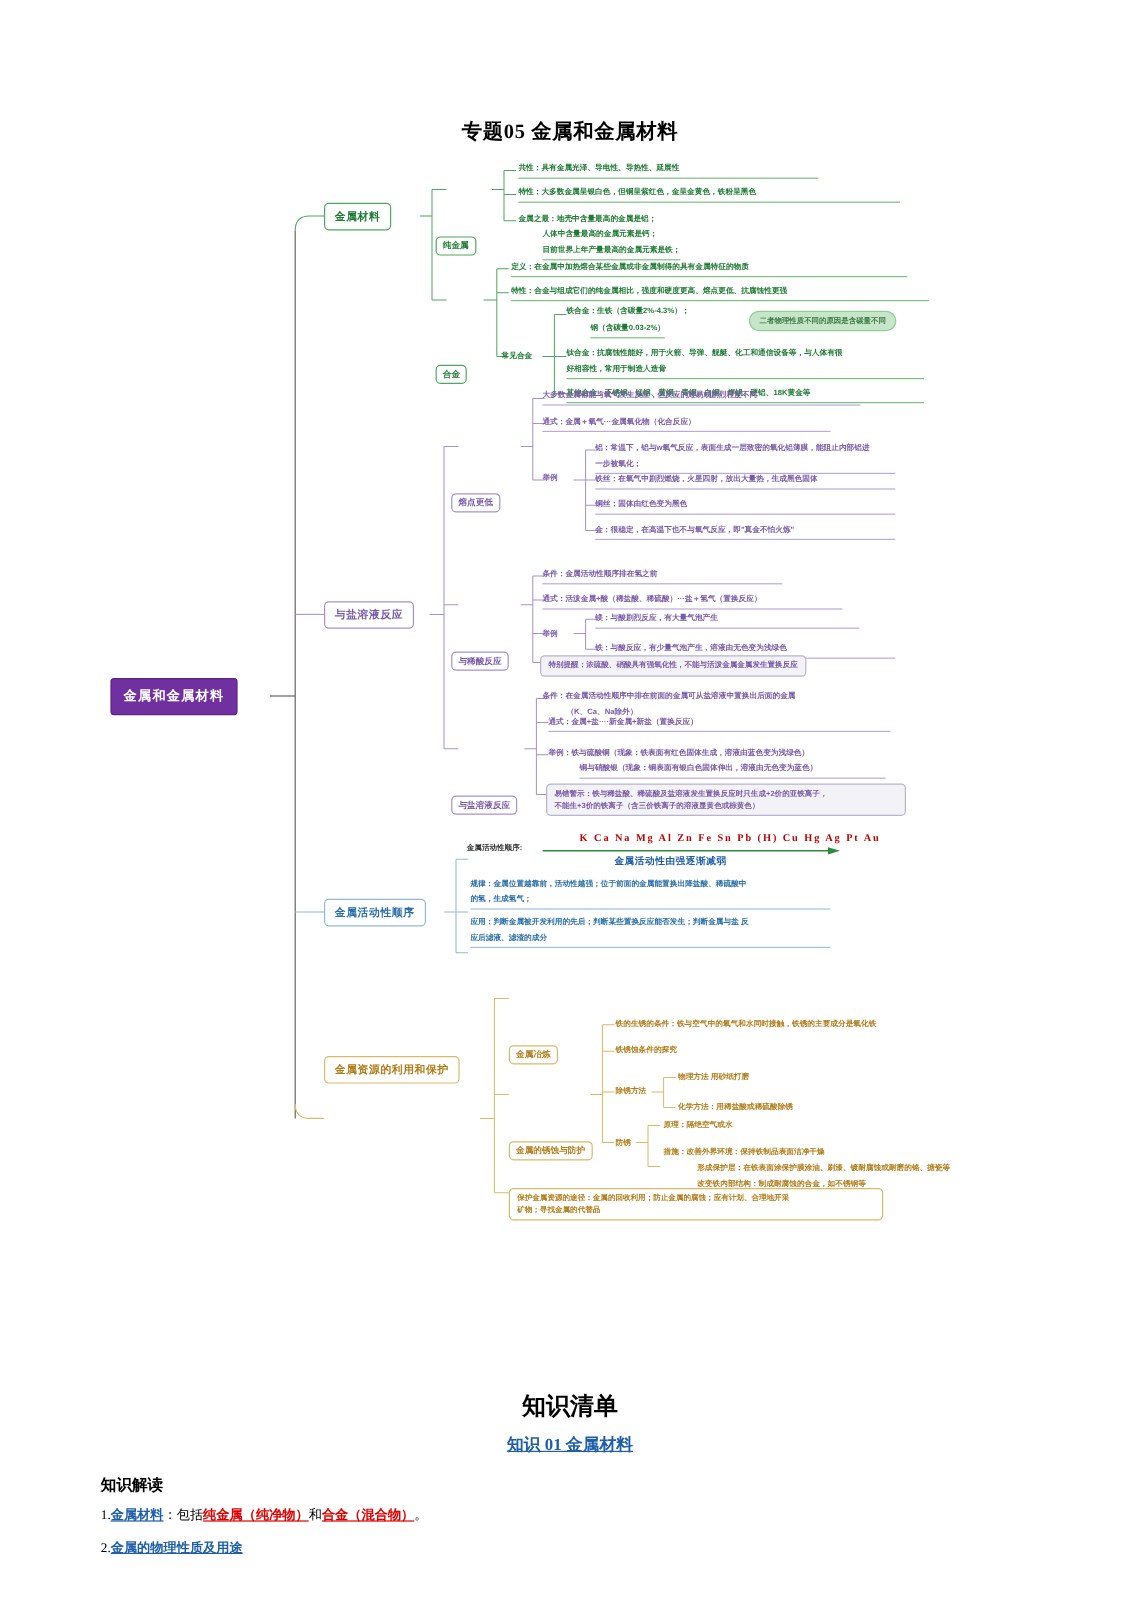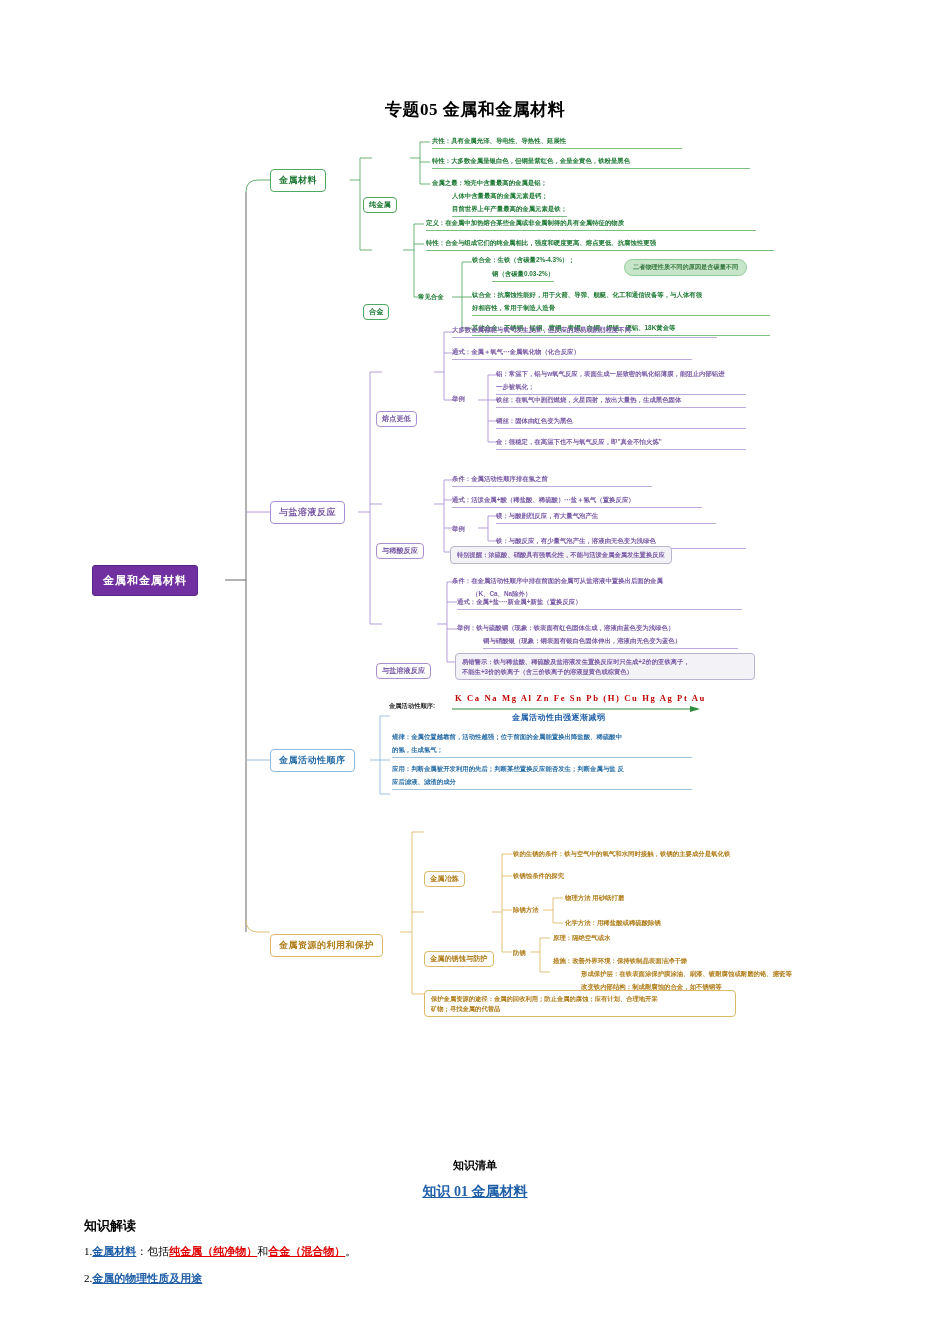--- a/index.html
+++ b/index.html
@@ -127,34 +127,35 @@
   .seq-label { position:absolute; font-size:6.3px; font-weight:bold; color:#333; z-index:3; white-space:nowrap;}
   .seq-row {
     position:absolute;
     font-family:"Liberation Serif","DejaVu Serif",serif;
     font-size:8.6px;
     font-weight:bold;
     color:#c00000;
     letter-spacing:1.6px;
     white-space:nowrap;
     z-index:3;
+    margin-left:28px;
   }
   .seq-sub {
     position:absolute;
     font-size:8px;
     font-weight:bold;
     color:#1f5fa8;
     letter-spacing:.5px;
     white-space:nowrap;
     z-index:3;
   }
 
   
   .prose { position:absolute; left:0; top:1060px; width:950px; padding:0 84px; }
-  .h-center { text-align:center; font-size:11px; font-weight:bold; margin:0 0 10px 0; }
+  .h-center { text-align:center; font-size:20px; font-weight:bold; margin:0 0 10px 0; }
   .h-link {
     text-align:center; font-size:14px; font-weight:bold;
     color:#1f5fa8; text-decoration:underline; margin:0 0 16px 0;
   }
   .h-sec { font-size:13px; font-weight:bold; margin:0 0 8px 0; }
   .p-line { font-size:11px; font-weight:bold; margin:0 0 10px 0; line-height:1.5; }
   .blue-u { color:#1f5fa8; text-decoration:underline; }
   .red-u  { color:#e00000; text-decoration:underline; }
   .blk    { color:#000; font-weight:normal; }
 </style>
@@ -290,21 +291,21 @@
       <line x1="0" y1="5" x2="240" y2="5" stroke="#2e8b3c" stroke-width="1.2"></line>
       <polygon points="248,5 238,2 238,8" fill="#2e8b3c"></polygon>
     </svg>
     <div class="seq-sub" style="left:512px; top:580px;">金属活动性由强逐渐减弱</div>
 
     <div class="txt t-blue" style="left:392px; top:600px;">规律：金属位置越靠前，活动性越强；位于前面的金属能置换出降盐酸、稀硫酸中</div>
     <div class="txt t-blue" style="left:392px; top:613px; border-bottom:0.8px solid #9fc4e0; padding-bottom:2px; width:300px;">的氢，生成氢气；</div>
     <div class="txt t-blue" style="left:392px; top:632px;">应用：判断金属被开发利用的先后；判断某些置换反应能否发生；判断金属与盐 反</div>
     <div class="txt t-blue" style="left:392px; top:645px; border-bottom:0.8px solid #9fc4e0; padding-bottom:2px; width:300px;">应后滤液、滤渣的成分</div>
 
-    <div class="node lvl1 c-orange" style="left:270px; top:802px;">金属资源的利用和保护</div>
+    <div class="node lvl1 c-orange" style="left:270px; top:748px;">金属资源的利用和保护</div>
 
     <div class="node lvl2 c-orange" style="left:424px; top:691px;">金属冶炼</div>
     <div class="node lvl2 c-orange" style="left:424px; top:771px;">金属的锈蚀与防护</div>
 
     <div class="txt t-orange" style="left:513px; top:717px;">铁的生锈的条件：铁与空气中的氧气和水同时接触，铁锈的主要成分是氧化铁</div>
     <div class="txt t-orange" style="left:513px; top:739px;">铁锈蚀条件的探究</div>
     <div class="txt t-orange" style="left:513px; top:773px;">除锈方法</div>
     <div class="txt t-orange" style="left:565px; top:761px;">物理方法 用砂纸打磨</div>
     <div class="txt t-orange" style="left:565px; top:786px;">化学方法：用稀盐酸或稀硫酸除锈</div>
     <div class="txt t-orange" style="left:513px; top:816px;">防锈</div>

